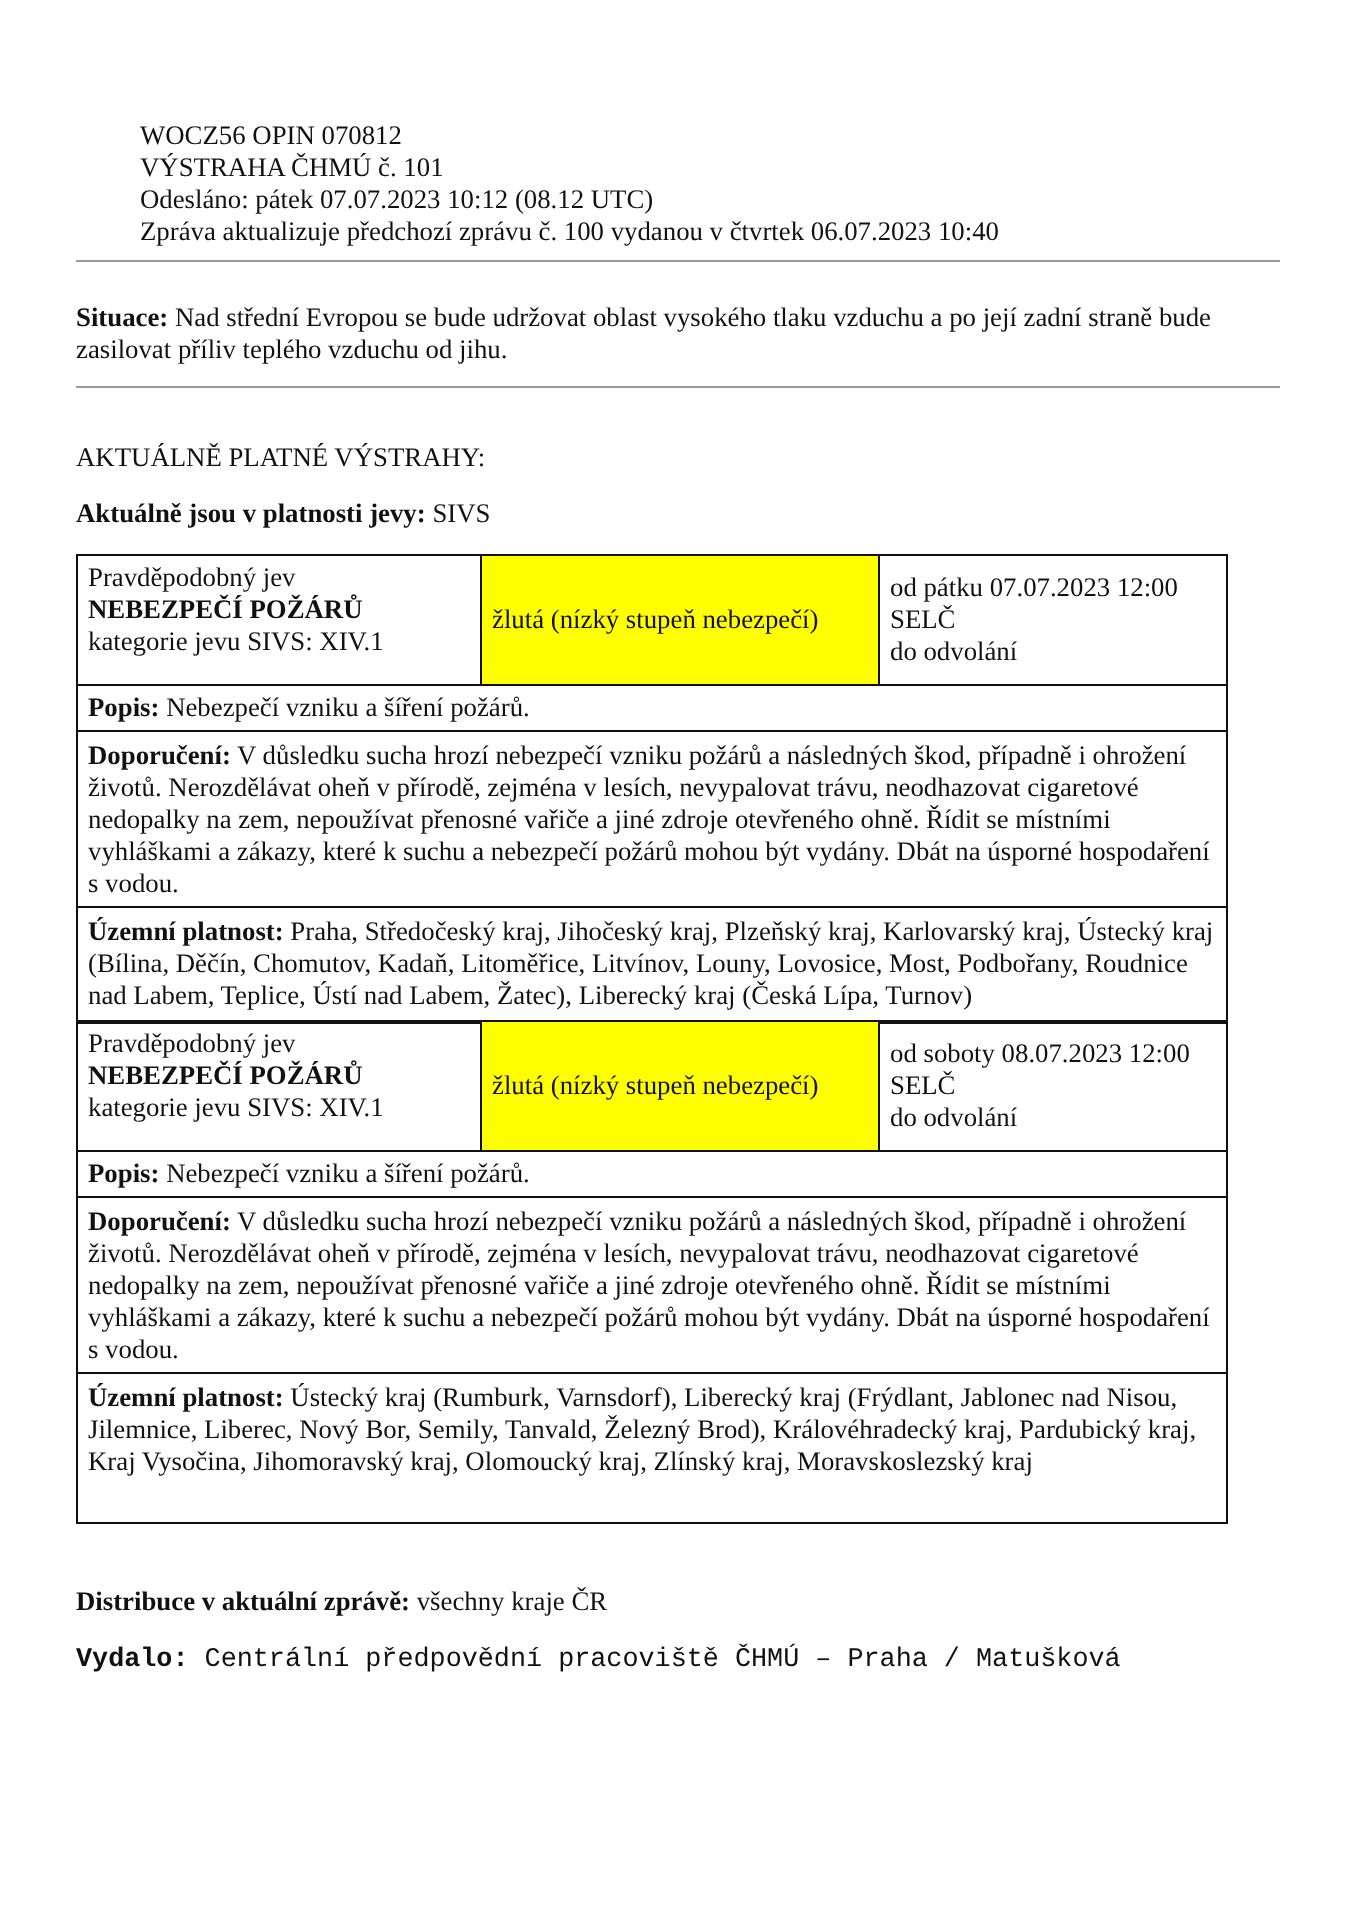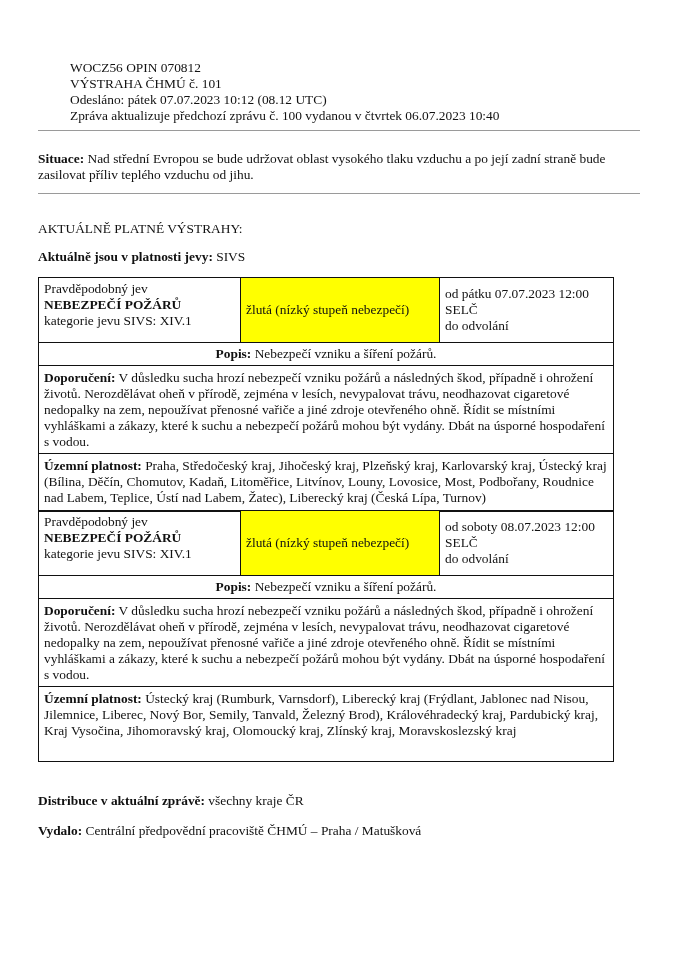--- a/index.html
+++ b/index.html
@@ -23,29 +23,29 @@
     position: absolute; left: 0; width: 576px; border-collapse: collapse;
     table-layout: fixed;
   }
   table.warn td {
     border: 1px solid #111; padding: 3px 5px 3px 5px; vertical-align: top;
   }
   table.warn td.c1 { width: 191px; }
   table.warn td.c2 { width: 188px; background: #ffff00; vertical-align: middle; margin-left: 28px; }
   table.warn td.c3 { vertical-align: middle; padding-top: 2px; }
   table.warn tr.head td { height: 58px; }
-  table.warn tr.popis td { height: 16px; text-align: center; }
+  table.warn tr.popis td { height: 16px; }
   table.warn tr.dopo td { height: 66px; padding-top: 4px; }
   table.warn tr.uzem td { padding-top: 4px; }
   #t1 { top: 277px; }
   #t1 tr.uzem td { height: 50px; font-family: Liberation Serif, serif; }
   #t2 { top: 510px; }
   #t2 tr.uzem td { height: 67px; }
   .foot1 { position: absolute; top: 793px; left: 0; white-space: nowrap; text-align: center; }
-  .foot2 { position: absolute; top: 823px; left: 0; white-space: nowrap; }
+  .foot2 { position: absolute; top: 823px; left: 0; white-space: nowrap; font-family: Liberation Mono, monospace; }
   .phen-name { font-weight: bold; }
 </style>
 </head>
 <body>
 
 <div class="page">
 
   <div class="hdr">
     <div>WOCZ56 OPIN 070812</div>
     <div>VÝSTRAHA ČHMÚ č. 101</div>

